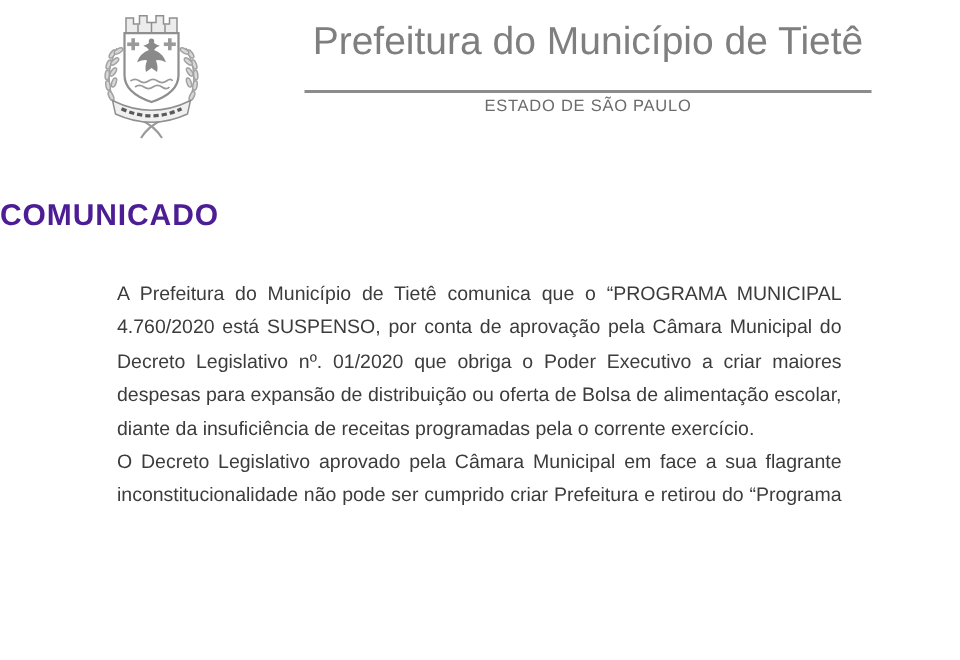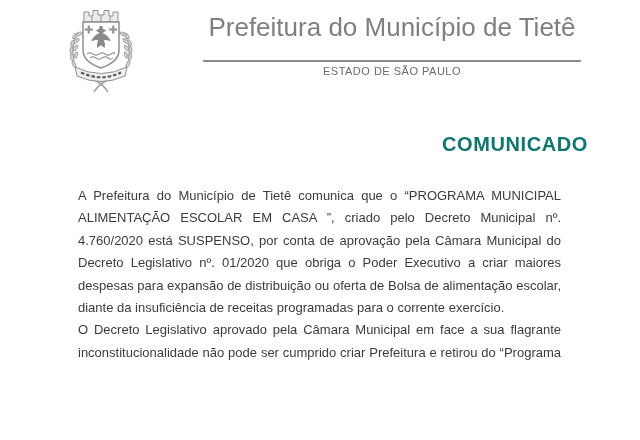--- a/index.html
+++ b/index.html
@@ -36,25 +36,25 @@
   .letterhead-subtitle {
     margin-top: 3px;
     font-size: 11px;
     letter-spacing: 0.5px;
     color: #6b6b6b;
   }
   .doc-heading {
     position: absolute;
     left: 0; top: 133px;
     width: 588px;
-    text-align: right;
+    text-align: left;
     font-size: 20px;
     font-weight: bold;
     letter-spacing: 0.6px;
-    color: #0f766e;
+    color: #4c1d95;
   }
   .doc-body {
     position: absolute;
     left: 78px; top: 185px;
     width: 483px;
     font-size: 13px;
     color: #3c3c3c;
   }
   .doc-body .line {
     line-height: 22.4px;
@@ -134,22 +134,21 @@
 
   <div class="header-text">
     <div class="letterhead-title">Prefeitura do Município de Tietê</div>
     <div class="letterhead-subtitle">ESTADO DE SÃO PAULO</div>
   </div>
 
   <div class="doc-heading">COMUNICADO</div>
 
   <div class="doc-body">
       <div class="line">A Prefeitura do Município de Tietê comunica que o “PROGRAMA MUNICIPAL</div>
-      <div class="line">ALIMENTAÇÃO ESCOLAR EM CASA ”, criado pelo Decreto Municipal nº.</div>
       <div class="line">4.760/2020 está SUSPENSO, por conta de aprovação pela Câmara Municipal do</div>
       <div class="line">Decreto Legislativo nº. 01/2020 que obriga o Poder Executivo a criar maiores</div>
       <div class="line">despesas para expansão de distribuição ou oferta de Bolsa de alimentação escolar,</div>
-      <div class="line para-end">diante da insuficiência de receitas programadas para o corrente exercício.</div>
+      <div class="line para-end">diante da insuficiência de receitas programadas pela o corrente exercício.</div>
       <div class="line">O Decreto Legislativo aprovado pela Câmara Municipal em face a sua flagrante</div>
       <div class="line">inconstitucionalidade não pode ser cumprido criar Prefeitura e retirou do “Programa</div>
     </div>
 
 </div>
 
 </body></html>

